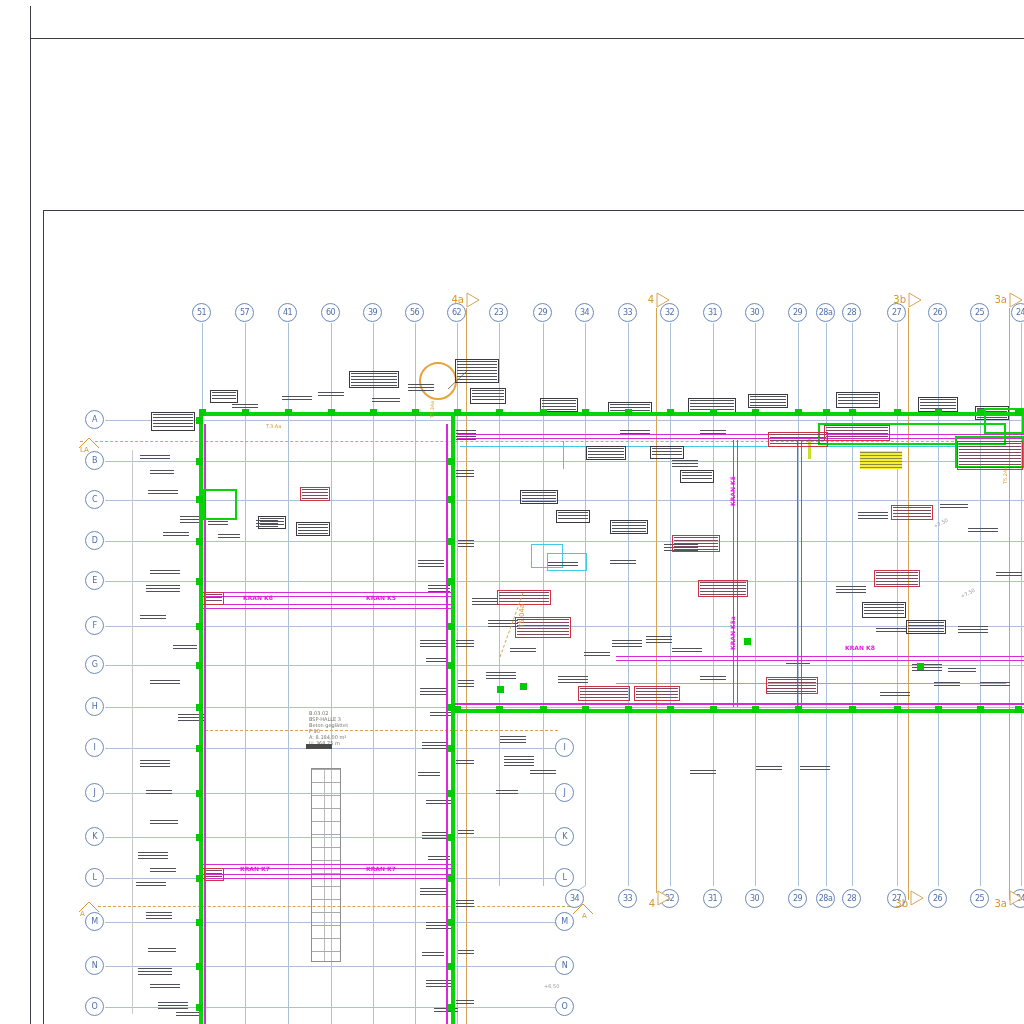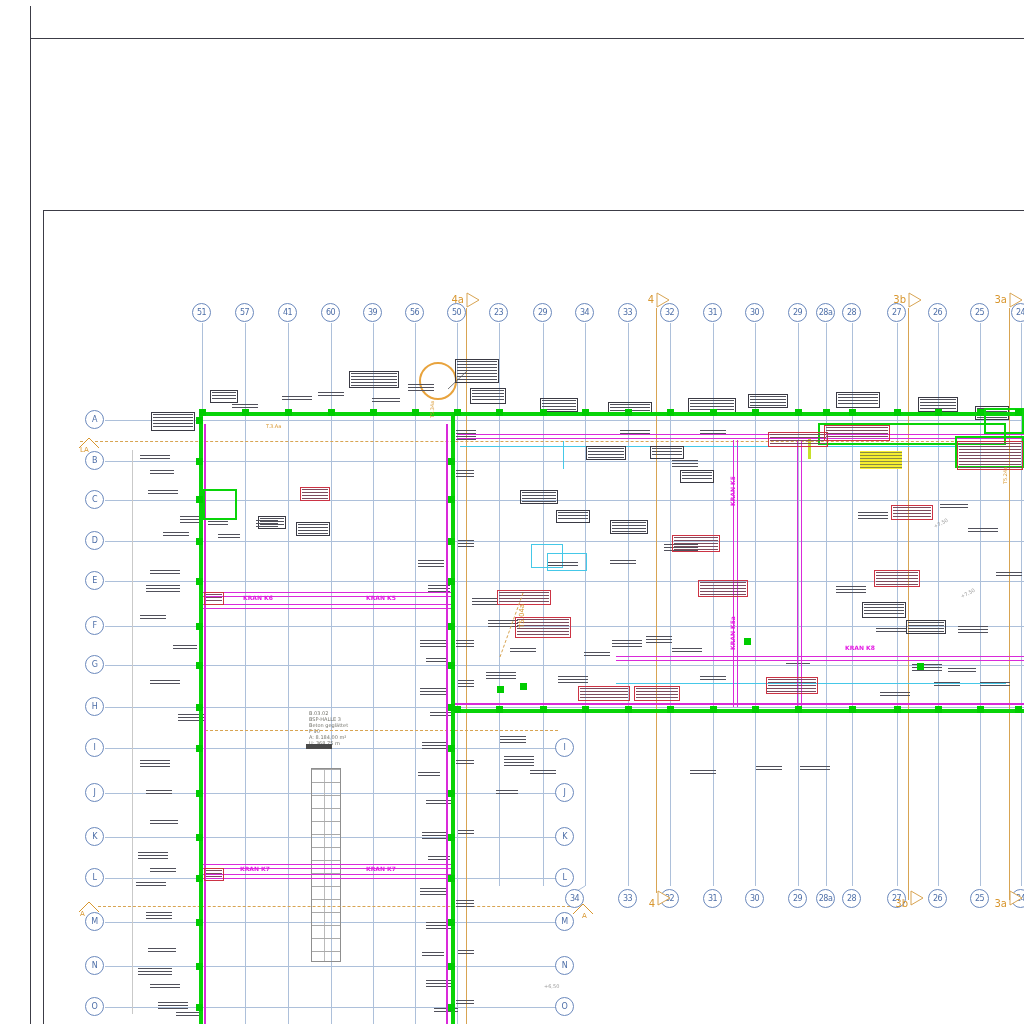--- a/index.html
+++ b/index.html
@@ -60,21 +60,21 @@
     <div class="bub" style="left: 235px; top: 303px;">57</div>
     <div class="gl" style="left: 288px; top: 323px; width: 1px; height: 701px;"></div>
     <div class="bub" style="left: 278px; top: 303px;">41</div>
     <div class="gl" style="left: 331px; top: 323px; width: 1px; height: 701px;"></div>
     <div class="bub" style="left: 321px; top: 303px;">60</div>
     <div class="gl" style="left: 373px; top: 323px; width: 1px; height: 701px;"></div>
     <div class="bub" style="left: 363px; top: 303px;">39</div>
     <div class="gl" style="left: 415px; top: 323px; width: 1px; height: 701px;"></div>
     <div class="bub" style="left: 405px; top: 303px;">56</div>
     <div class="gl" style="left: 457px; top: 323px; width: 1px; height: 701px;"></div>
-    <div class="bub" style="left: 447px; top: 303px;">50</div>
+    <div class="bub" style="left: 447px; top: 303px;">62</div>
     <div class="gl" style="left: 499px; top: 323px; width: 1px; height: 563px;"></div>
     <div class="bub" style="left: 489px; top: 303px;">23</div>
     <div class="gl" style="left: 543px; top: 323px; width: 1px; height: 563px;"></div>
     <div class="bub" style="left: 533px; top: 303px;">29</div>
     <div class="gl" style="left: 585px; top: 323px; width: 1px; height: 563px;"></div>
     <div class="bub" style="left: 575px; top: 303px;">34</div>
     <div class="gl" style="left: 628px; top: 323px; width: 1px; height: 563px;"></div>
     <div class="bub" style="left: 618px; top: 303px;">33</div>
     <div class="gl" style="left: 670px; top: 323px; width: 1px; height: 563px;"></div>
     <div class="bub" style="left: 660px; top: 303px;">32</div>

